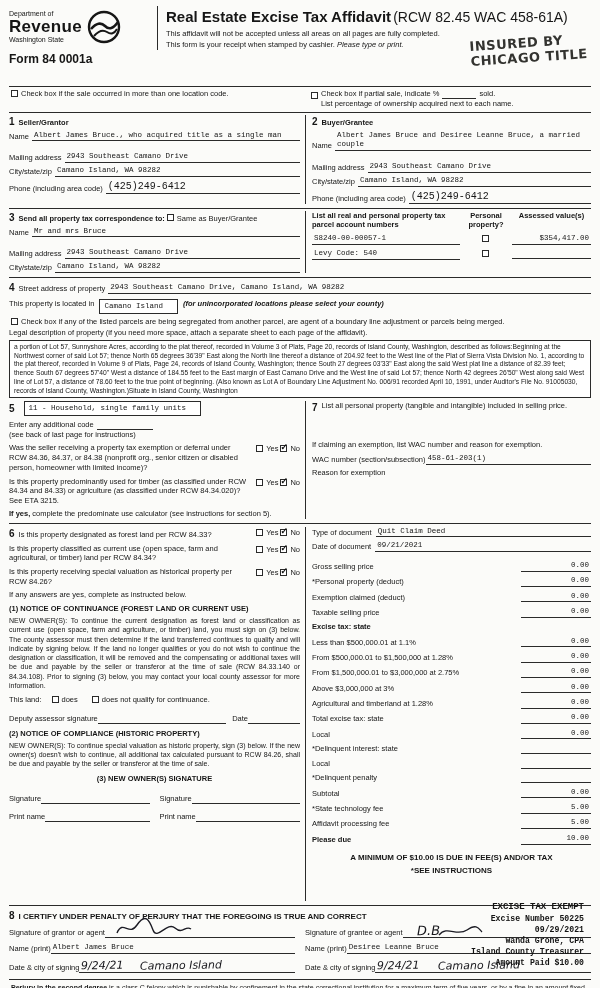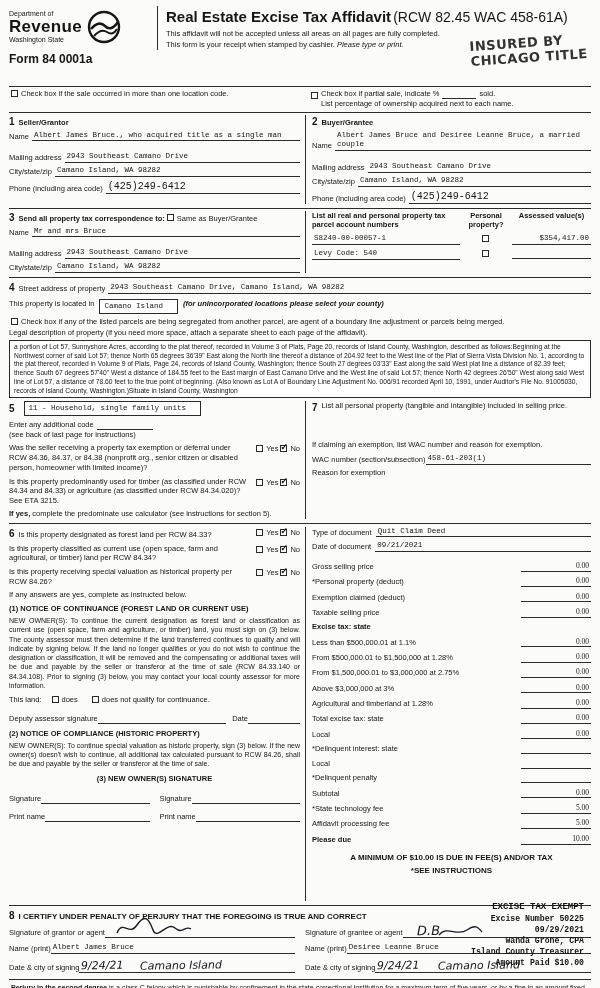--- a/index.html
+++ b/index.html
@@ -64,21 +64,21 @@
   .notice-title{font-weight:bold;margin-top:5px}
   .notice-text{font-size:7px;line-height:1.32;margin-top:2px;text-align:justify}
   .center-b{font-weight:bold;text-align:center;margin-top:6px}
   .half{flex:1;display:flex;align-items:flex-end}
   .half+.half{margin-left:10px}
   .drow{display:flex;align-items:flex-end;margin-top:4px}
   .drow .dlab{flex:none;padding-right:4px}
   .trow{display:flex;align-items:flex-end;margin-top:4.6px}
   .tlabel{flex:1;padding-right:5px}
   .tlabel-left{flex:1;text-align:left;font-weight:bold}
-  .tval{width:70px;border-bottom:1px solid #2a2a2a;text-align:right;min-height:10px;padding:0 2px;font-family:Liberation Serif, serif;font-size:7.5px}
+  .tval{width:70px;border-bottom:1px solid #2a2a2a;text-align:right;min-height:10px;padding:0 2px;font-family:Liberation Mono, monospace;font-size:7.5px}
   .tax-note{font-weight:bold;text-align:center;margin-top:8px;font-size:8px}
   
   .sec8{border-bottom:1px solid #2a2a2a;padding:3px 0 6px;min-height:58px}
   .hand{font-family:"DejaVu Sans",sans-serif;font-style:italic;font-size:11px;color:#17171c;transform:rotate(-1deg);display:inline-block;line-height:1}
   .sig-svg{position:absolute;left:8px;bottom:-2px;overflow:visible}
   .perjury{border-bottom:1px solid #2a2a2a;padding:3px 2px 4px;font-size:7px;line-height:1.35}
   .excise-stamp{position:absolute;right:16px;bottom:20px;text-align:right;font-family:"Liberation Mono","DejaVu Sans Mono",monospace;font-size:8.2px;font-weight:bold;line-height:1.35;color:#131313}
   .excise-stamp .big{font-size:9px}
 </style>
 </head>

